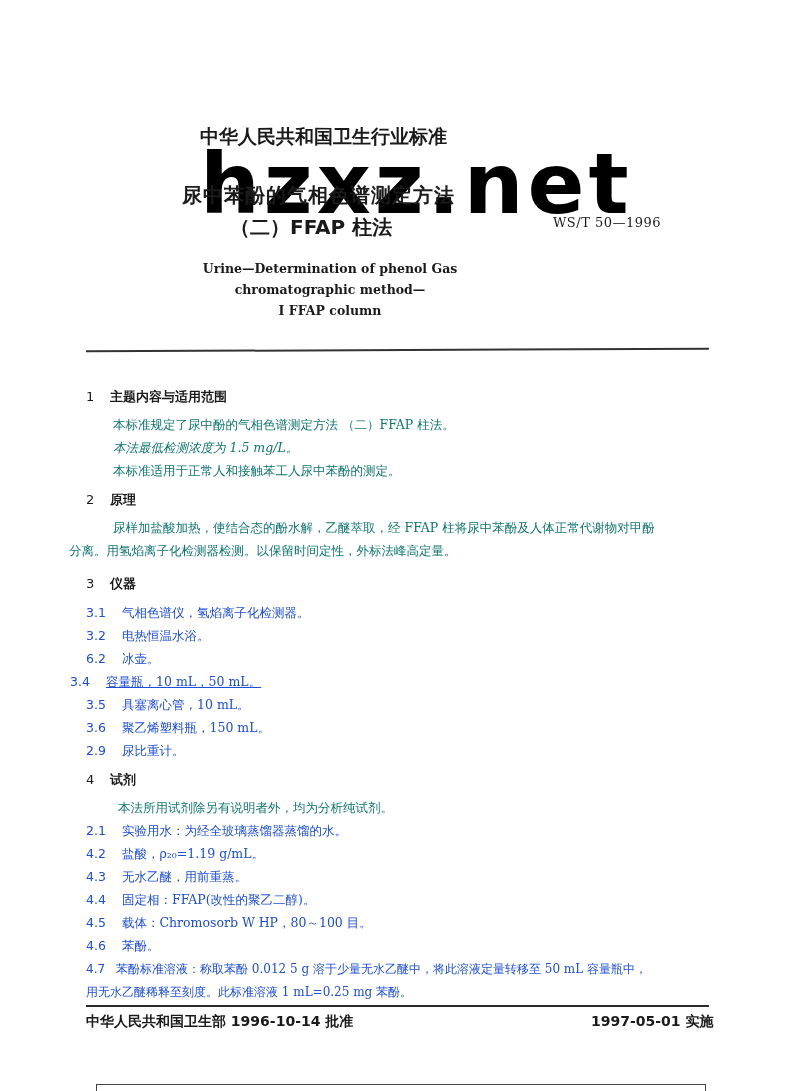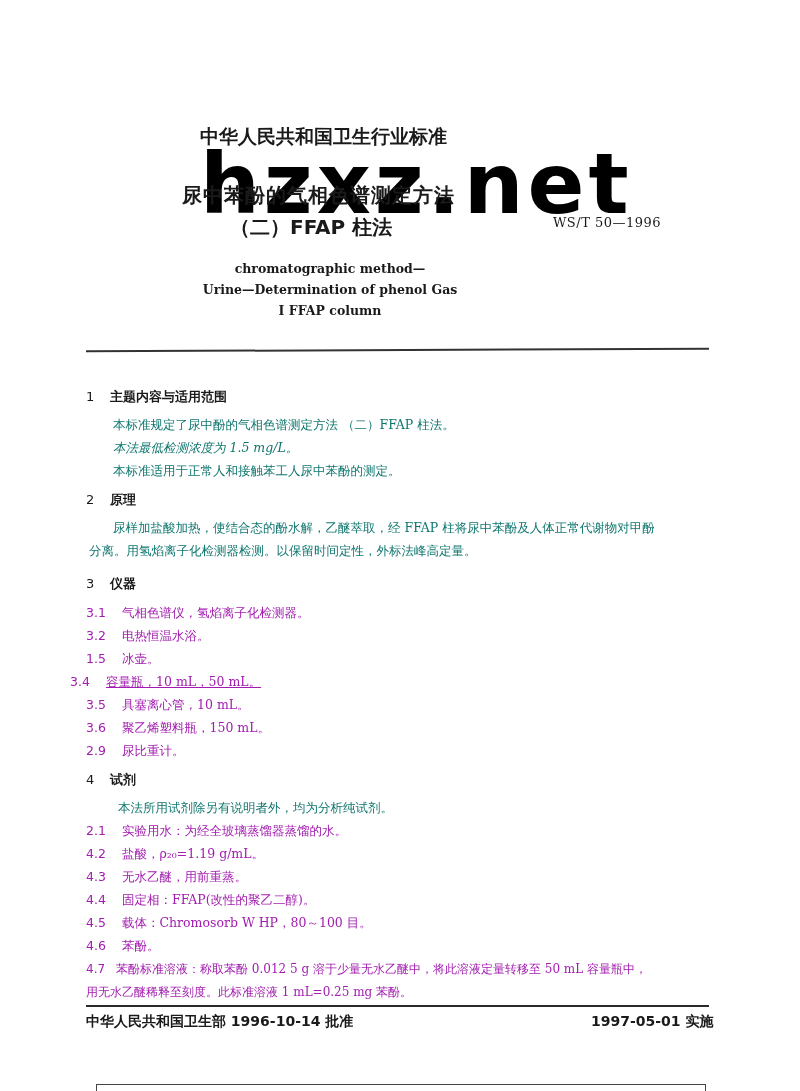--- a/index.html
+++ b/index.html
@@ -19,62 +19,62 @@
   .subtitle-zh { left: 230px; top: 214px; font-family: "DejaVu Sans", sans-serif; font-weight: bold; font-size: 20px; z-index: 1; }
   .std-code { left: 553px; top: 215px; font-size: 13px; z-index: 1; letter-spacing: 0.5px; }
   .title-en { left: 180px; width: 300px; top: 258px; text-align: center; font-weight: bold; font-size: 12.5px; line-height: 21px; z-index: 1; }
   .title-en div { white-space: nowrap; }
   .rule-top { left: 86px; top: 349px; width: 623px; height: 2px; background: #333; transform: rotate(-0.25deg); }
   .rule-foot { left: 86px; top: 1005px; width: 623px; height: 2px; background: #2a2a2a; }
   .box-bottom { left: 96px; top: 1084px; width: 608px; height: 20px; border: 1.5px solid #444; border-bottom: none; }
   .section-h { font-family: "DejaVu Sans", sans-serif; font-weight: bold; font-size: 13px; white-space: nowrap; }
   .section-h .num { display: inline-block; width: 24px; font-weight: normal; }
   .para { font-size: 12.5px; white-space: nowrap; color: #0f766e; }
-  .item { font-size: 12.5px; white-space: nowrap; color: #a21caf; }
+  .item { font-size: 12.5px; white-space: nowrap; color: #1d4ed8; }
   .item .num { display: inline-block; width: 36px; font-family: "DejaVu Sans", sans-serif; }
   .foot-left { left: 86px; top: 1013px; font-family: "DejaVu Sans", sans-serif; font-weight: bold; font-size: 14px; white-space: nowrap; }
   .foot-right { left: 591px; top: 1013px; font-family: "DejaVu Sans", sans-serif; font-weight: bold; font-size: 14px; white-space: nowrap; }
 </style>
 </head>
 <body>
 
 <div class="abs watermark">hzxz.net</div>
 
 <div class="abs std-header">中华人民共和国卫生行业标准</div>
 <div class="abs title-zh">尿中苯酚的气相色谱测定方法</div>
 <div class="abs subtitle-zh">（二）FFAP 柱法</div>
 <div class="abs std-code">WS/T 50—1996</div>
 
 <div class="abs title-en">
+  <div>Urine—Determination of phenol   Gas</div>
   <div>chromatographic method—</div>
-  <div>Urine—Determination of phenol   Gas</div>
   <div>I FFAP column</div>
 </div>
 
 <div class="abs rule-top"></div>
 
 <div class="abs section-h" style="left:86px; top:388px;">
   <span class="num">1</span><span>主题内容与适用范围</span>
 </div>
 <div class="abs para" style="left:113px; top:417px;">本标准规定了尿中酚的气相色谱测定方法 （二）FFAP 柱法。</div>
 <div class="abs para" style="left:113px; top:440px;font-style:italic;">本法最低检测浓度为 1.5 mg/L。</div>
 <div class="abs para" style="left:113px; top:463px;">本标准适用于正常人和接触苯工人尿中苯酚的测定。</div>
 
 <div class="abs section-h" style="left:86px; top:491px;">
   <span class="num">2</span><span>原理</span>
 </div>
 <div class="abs para" style="left:113px; top:520px;">尿样加盐酸加热，使结合态的酚水解，乙醚萃取，经 FFAP 柱将尿中苯酚及人体正常代谢物对甲酚</div>
-<div class="abs para" style="left:89px; top:543px;text-align:center;">分离。用氢焰离子化检测器检测。以保留时间定性，外标法峰高定量。</div>
+<div class="abs para" style="left:69px; top:543px;text-align:center;">分离。用氢焰离子化检测器检测。以保留时间定性，外标法峰高定量。</div>
 
 <div class="abs section-h" style="left:86px; top:575px;">
   <span class="num">3</span><span>仪器</span>
 </div>
 <div class="abs item" style="left:86px; top:605px;"><span class="num">3.1</span><span>气相色谱仪，氢焰离子化检测器。</span></div>
 <div class="abs item" style="left:86px; top:628px;"><span class="num">3.2</span><span>电热恒温水浴。</span></div>
-<div class="abs item" style="left:86px; top:651px;"><span class="num">1.5</span><span>冰壶。</span></div>
+<div class="abs item" style="left:86px; top:651px;"><span class="num">6.2</span><span>冰壶。</span></div>
 <div class="abs item" style="left:70px; top:674px;text-decoration:underline;"><span class="num">3.4</span><span>容量瓶，10 mL，50 mL。</span></div>
 <div class="abs item" style="left:86px; top:697px;"><span class="num">3.5</span><span>具塞离心管，10 mL。</span></div>
 <div class="abs item" style="left:86px; top:720px;"><span class="num">3.6</span><span>聚乙烯塑料瓶，150 mL。</span></div>
 <div class="abs item" style="left:86px; top:743px;"><span class="num">2.9</span><span>尿比重计。</span></div>
 
 <div class="abs section-h" style="left:86px; top:771px;">
   <span class="num">4</span><span>试剂</span>
 </div>
 <div class="abs para" style="left:118px; top:800px;">本法所用试剂除另有说明者外，均为分析纯试剂。</div>
 <div class="abs item" style="left:86px; top:823px;"><span class="num">2.1</span><span>实验用水：为经全玻璃蒸馏器蒸馏的水。</span></div>

